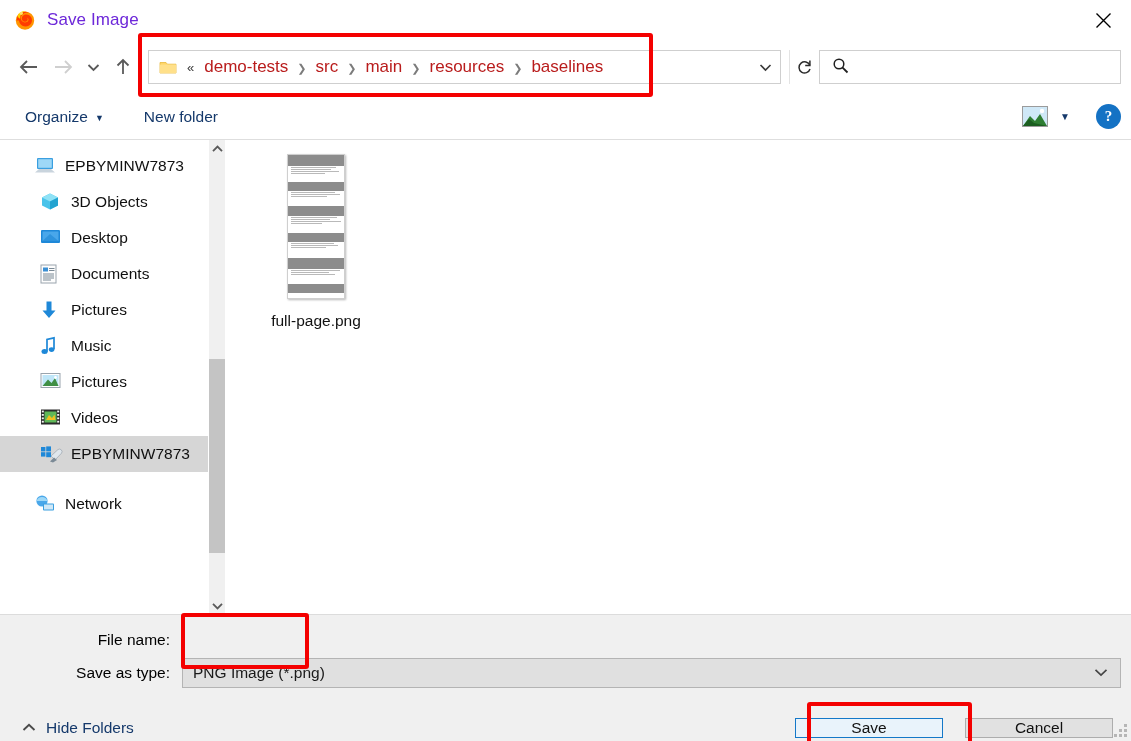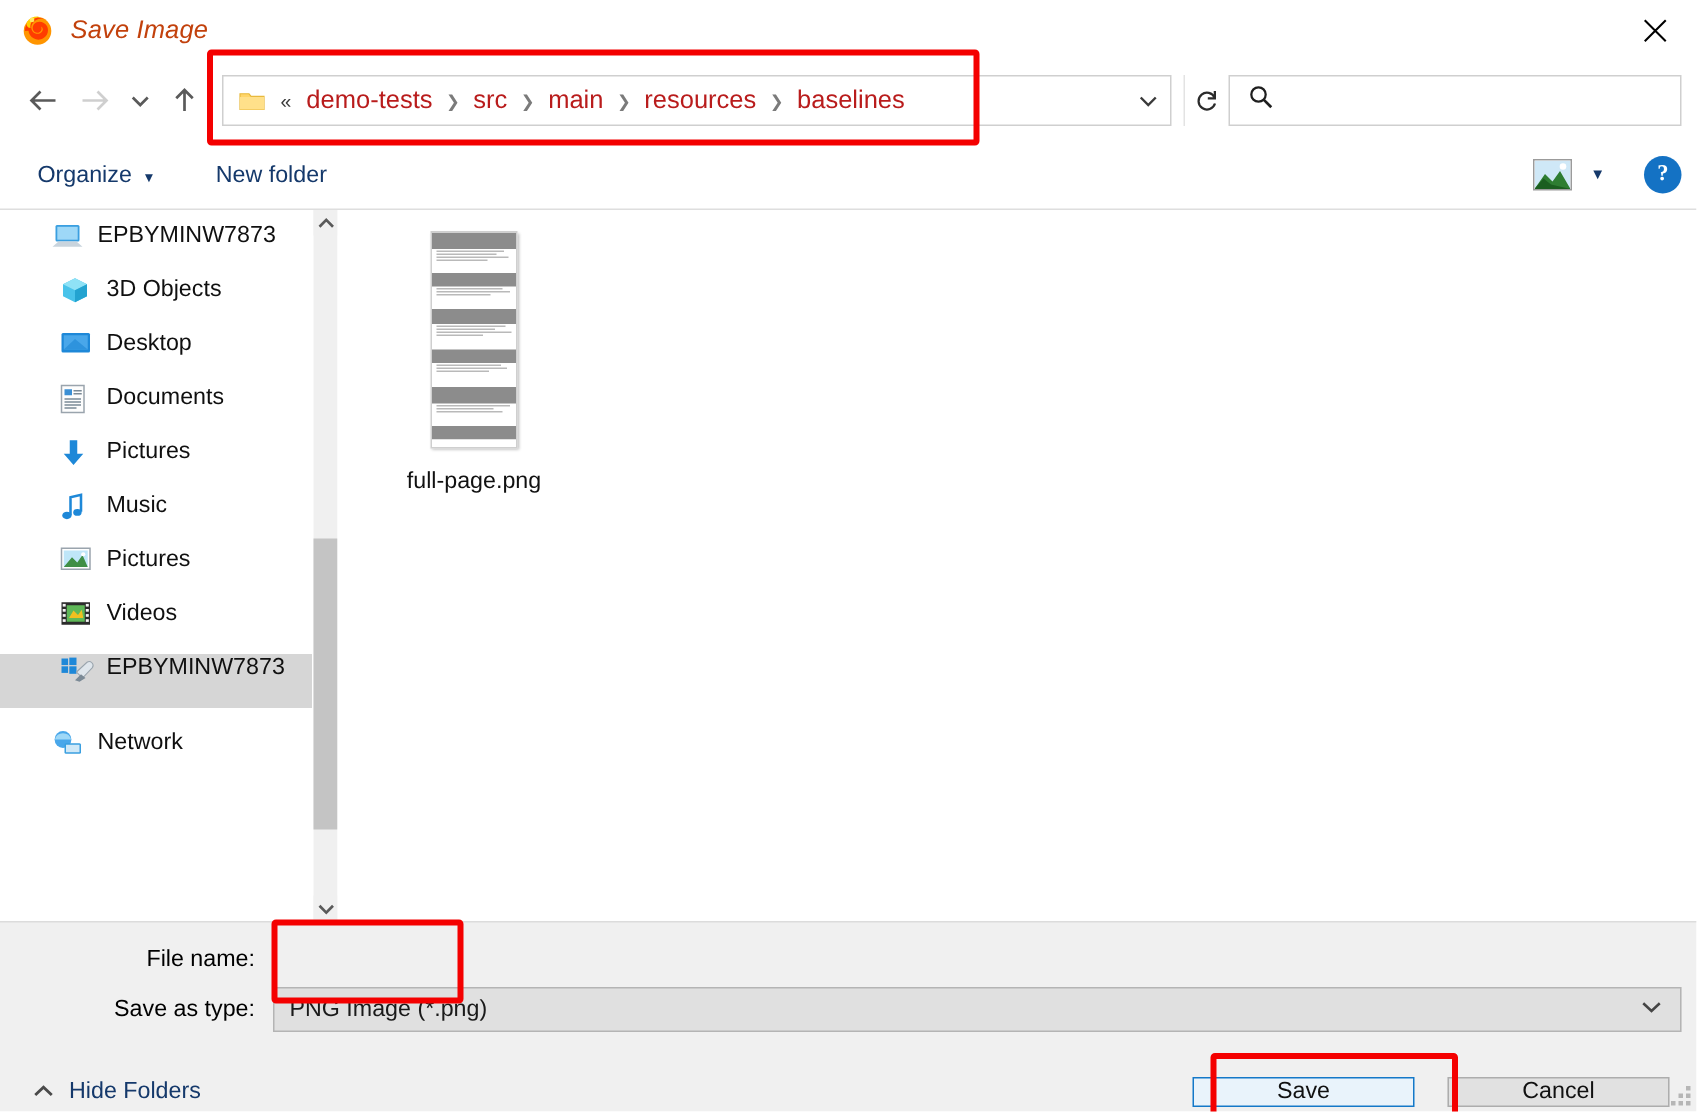--- a/index.html
+++ b/index.html
@@ -23,24 +23,23 @@
     height: 40px;
     display: flex;
     align-items: center;
     padding: 0 0 0 14px;
     flex: 0 0 auto;
     background: #ffffff;
   }
   .ff-icon { width: 22px; height: 22px; position: relative; flex: 0 0 auto; }
   .title-text {
     font-size: 17px;
-    color: #c2410c;
+    color: #6d28d9;
     margin-left: 11px;
     letter-spacing: .1px;
-    font-style: italic;
   }
   .close-btn {
     margin-left: auto;
     width: 56px; height: 40px;
     display: flex; align-items: center; justify-content: center;
     color: #000;
   }
   .close-btn svg { display: block; }
 
   
@@ -163,21 +162,21 @@
   }
   .sidebar {
     width: 208px; flex: 0 0 auto;
     background: #ffffff;
     padding-top: 8px;
     overflow: hidden;
     position: relative;
   }
   .tree-item {
     height: 36px;
-    display: flex; align-items: flex-start;
+    display: flex; align-items: center;
     padding-left: 34px;
     font-size: 15.5px;
     color: #101010;
     white-space: nowrap;
   }
   .tree-item.indent2 { padding-left: 40px; }
   .tree-item.selected { background: #d6d6d6; }
   .tree-ico {
     width: 22px; height: 20px; flex: 0 0 auto;
     margin-right: 9px; position: relative;

